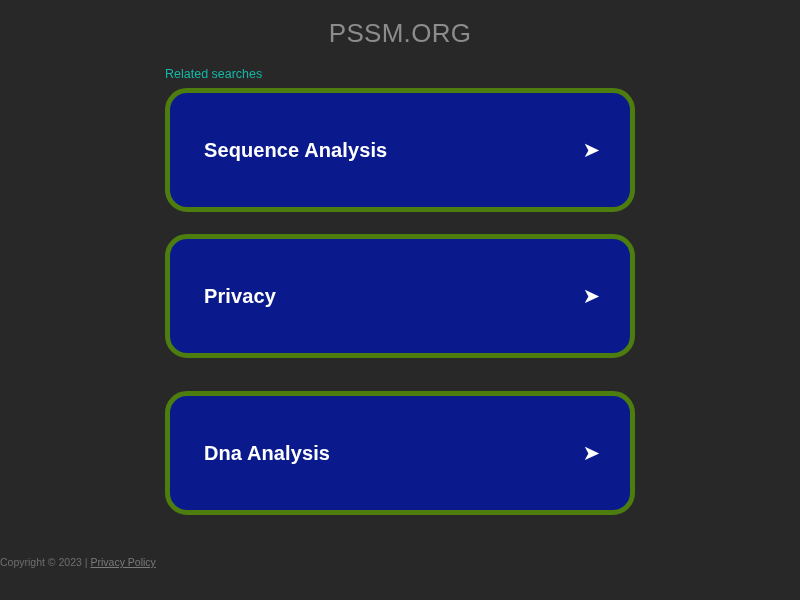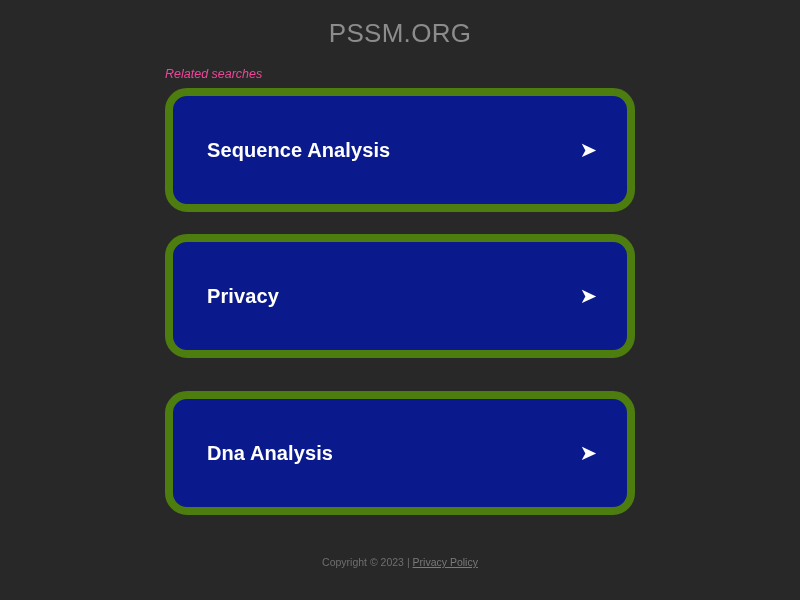--- a/index.html
+++ b/index.html
@@ -37,41 +37,40 @@
     line-height: 30px;
   }
 
   
   .related-label {
     position: absolute;
     top: 67px;
     left: 165px;
     font-size: 12.5px;
     font-weight: 400;
-    color: #ec4899;
+    color: #14b8a6;
     line-height: 15px;
-    font-style: italic;
   }
 
   
   .card-list {
     position: absolute;
     top: 88px;
     left: 165px;
     width: 470px;
   }
 
   .search-card {
     display: flex;
     align-items: center;
     justify-content: space-between;
     width: 470px;
     height: 124px;
     background: #0a1a8c;
-    border: 8px solid #4d7c0f;
+    border: 5px solid #4d7c0f;
     border-radius: 22px;
     margin-bottom: 22px;
     padding: 0 30px 0 34px;
     cursor: pointer;
     text-decoration: none;
   }
 
   .search-card:last-child { margin-bottom: 0; margin-top: 33px; }
 
   .card-label {
@@ -88,21 +87,20 @@
     line-height: 24px;
     flex: 0 0 auto;
   }
 
   
   .footer {
     position: absolute;
     top: 555px;
     left: 0;
     width: 800px;
-    text-align: center;
     font-size: 10.5px;
     color: #6f6f6f;
     line-height: 14px;
   }
 
   .footer .sep { color: #6f6f6f; }
 
   .footer a {
     color: #7a7a7a;
     text-decoration: underline;

